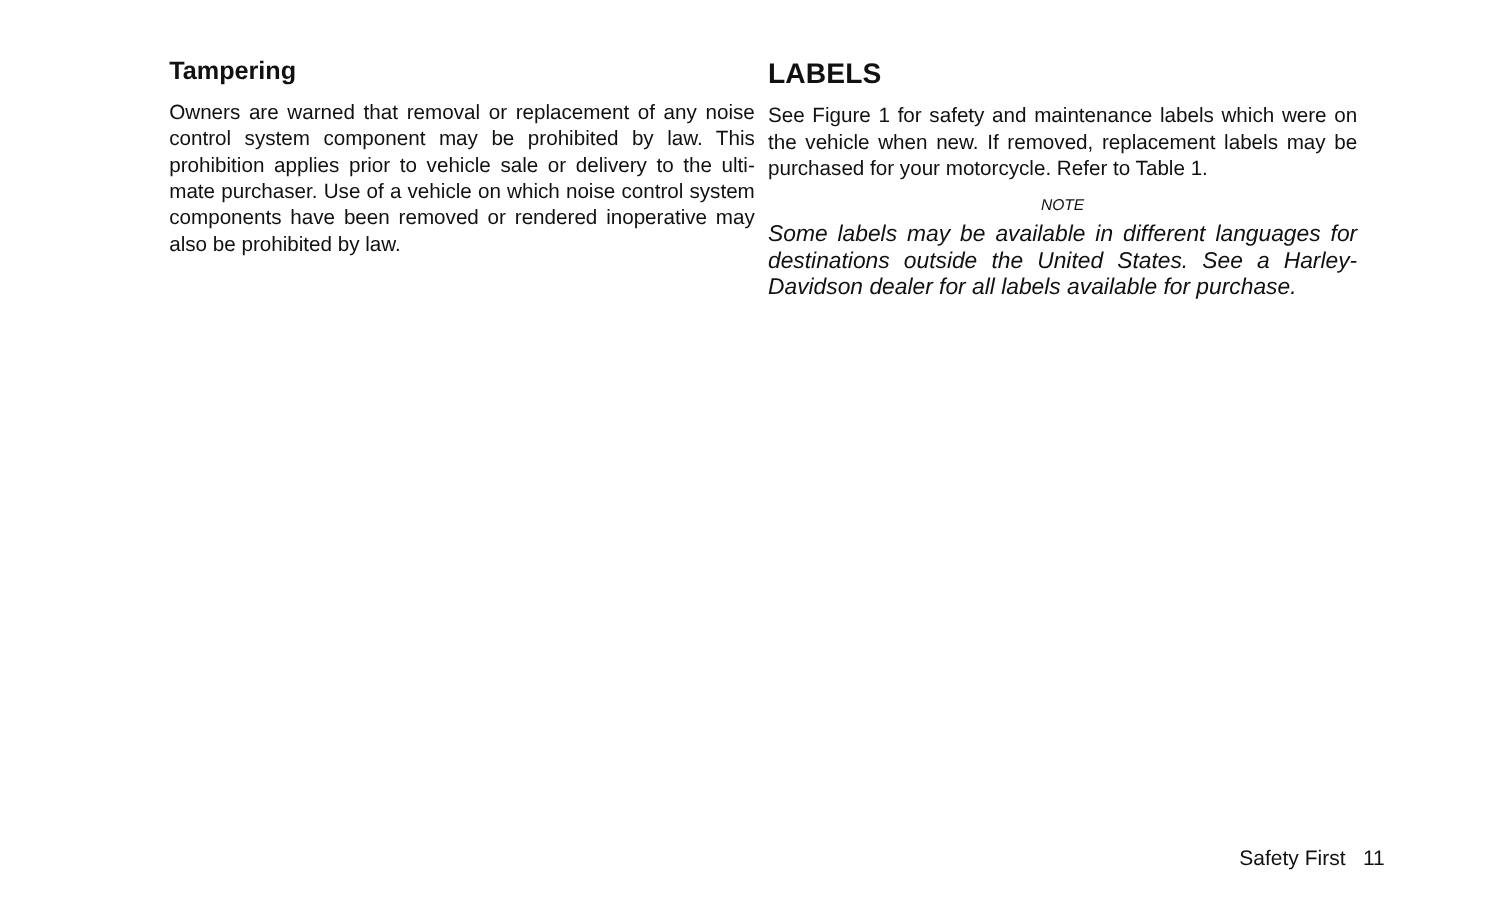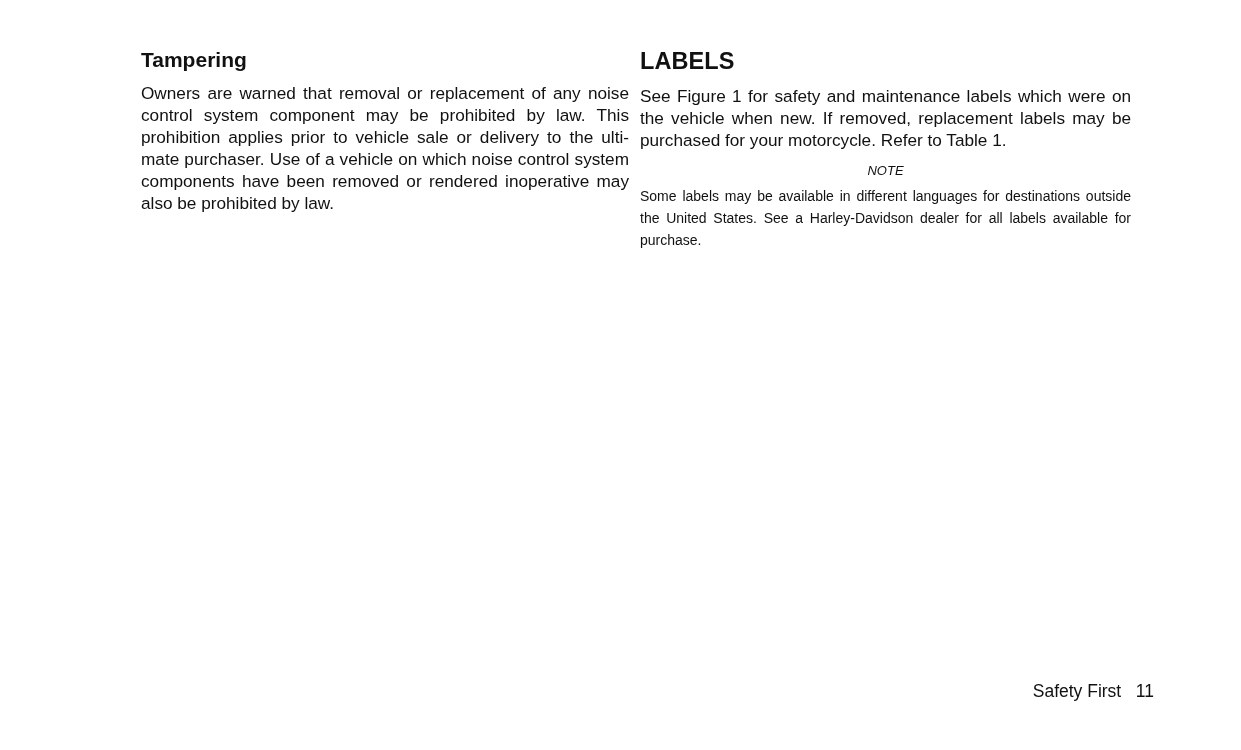--- a/index.html
+++ b/index.html
@@ -51,28 +51,29 @@
     margin-top: 7px;
   }
   .note-heading {
     font-style: italic;
     font-size: 13px;
     line-height: 22px;
     text-align: center;
     margin: 9px 0 3px 0;
   }
   .note-text {
-    font-size: 14px;
+    font-style: italic;
+    font-size: 19px;
     line-height: 22px;
     text-align: justify;
     margin: 0;
   }
   .footer {
     position: absolute;
-    top: 680px;
+    top: 704px;
     right: 87px;
     font-size: 17.5px;
     line-height: 22px;
     white-space: pre;
   }
 </style>
 </head>
 <body>
 
 <div class="col col-left">

